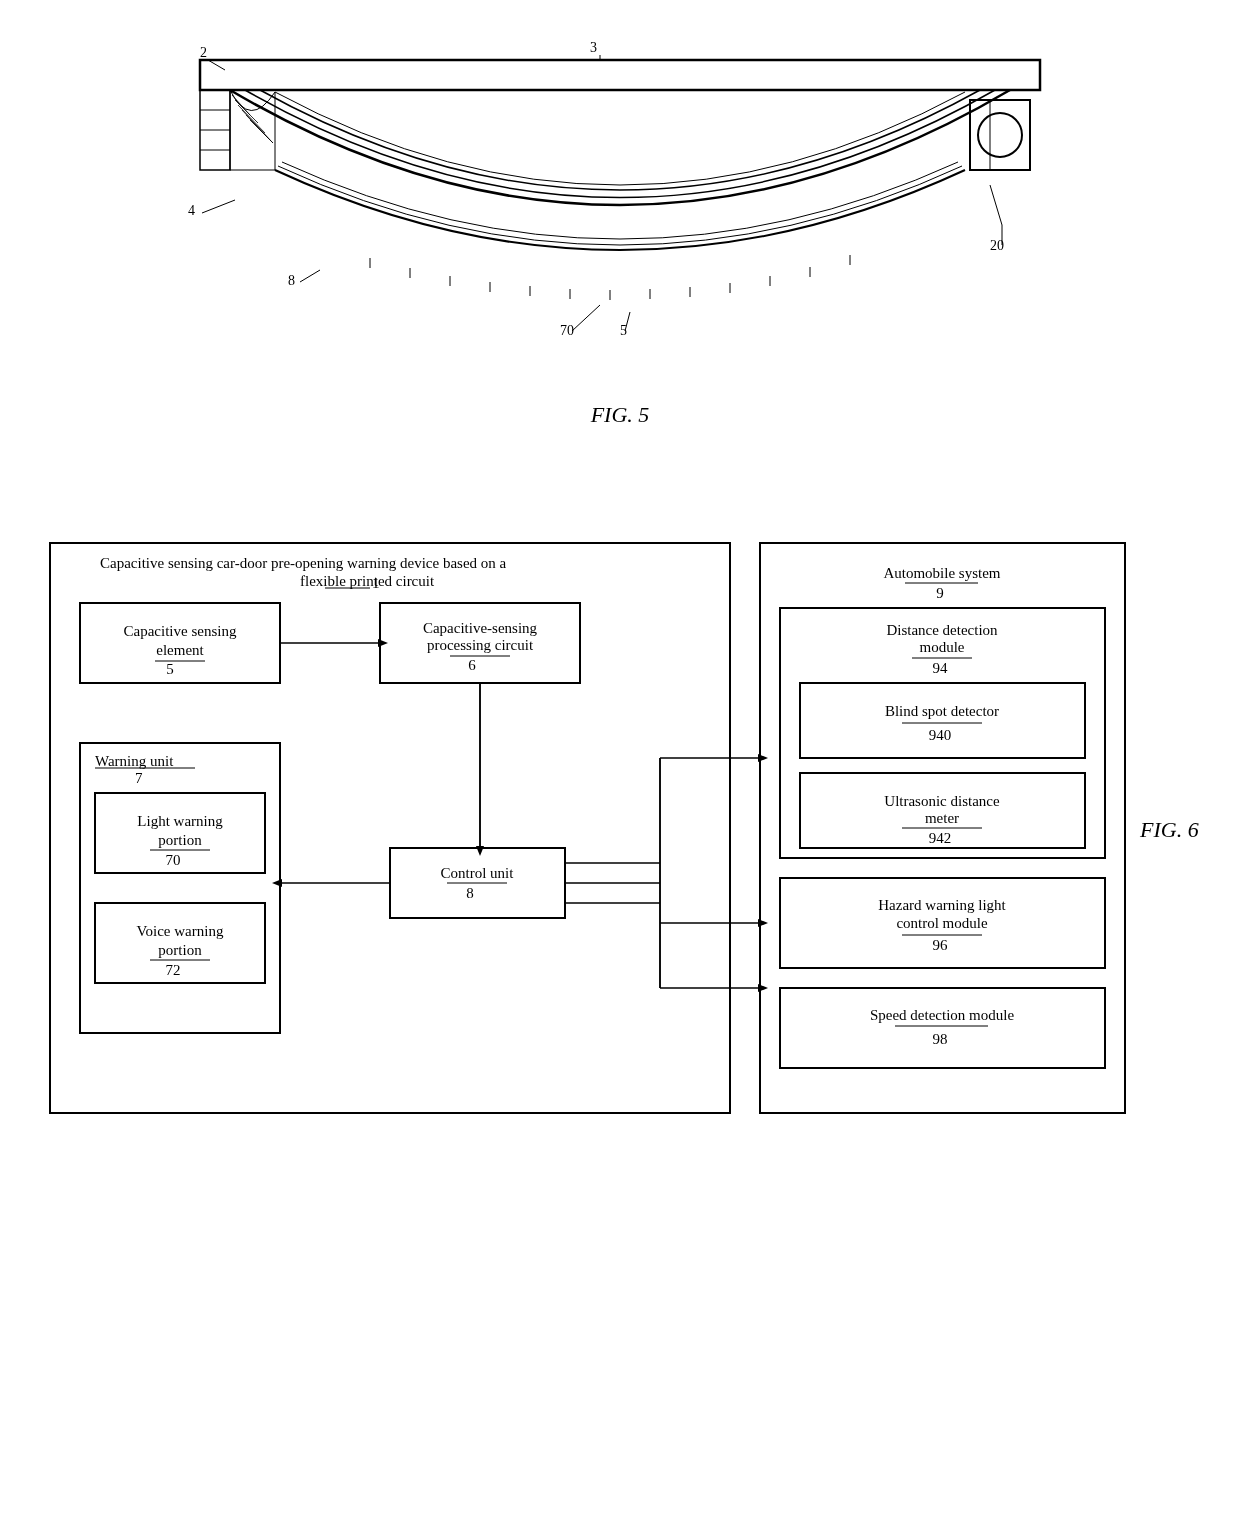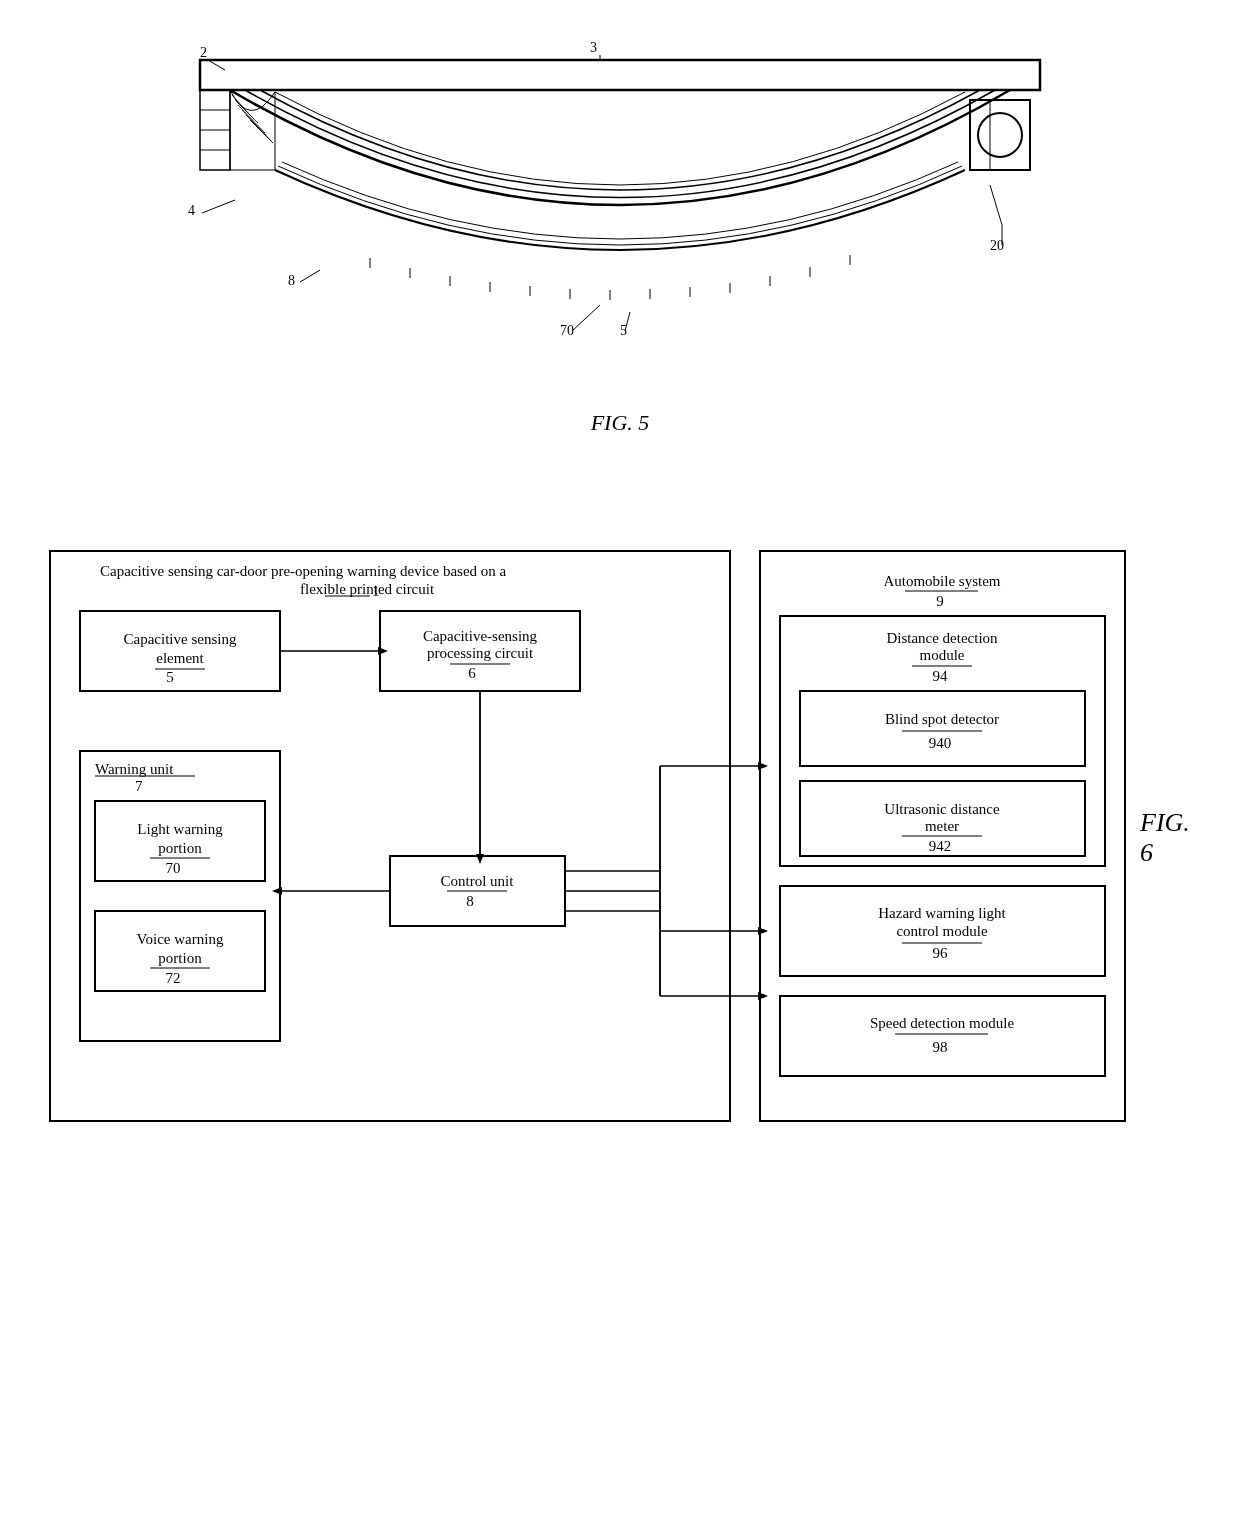--- a/index.html
+++ b/index.html
@@ -29,34 +29,34 @@
     .fig5-diagram {
       width: 900px;
       height: 340px;
       position: relative;
       margin-bottom: 20px;
     }
 
     .fig5-caption {
       font-size: 22px;
       font-style: italic;
-      margin-top: 10px;
+      margin-top: 2px;
       text-align: center;
     }
 
     
     .fig6-section {
       display: flex;
       flex-direction: row;
       align-items: center;
       margin-top: 20px;
     }
 
     .fig6-caption {
-      font-size: 26px;
+      font-size: 22px;
       font-style: italic;
       margin-top: 20px;
       text-align: left;
     }
 
     
     .fig6-wrapper {
       position: relative;
       width: 1100px;
     }

